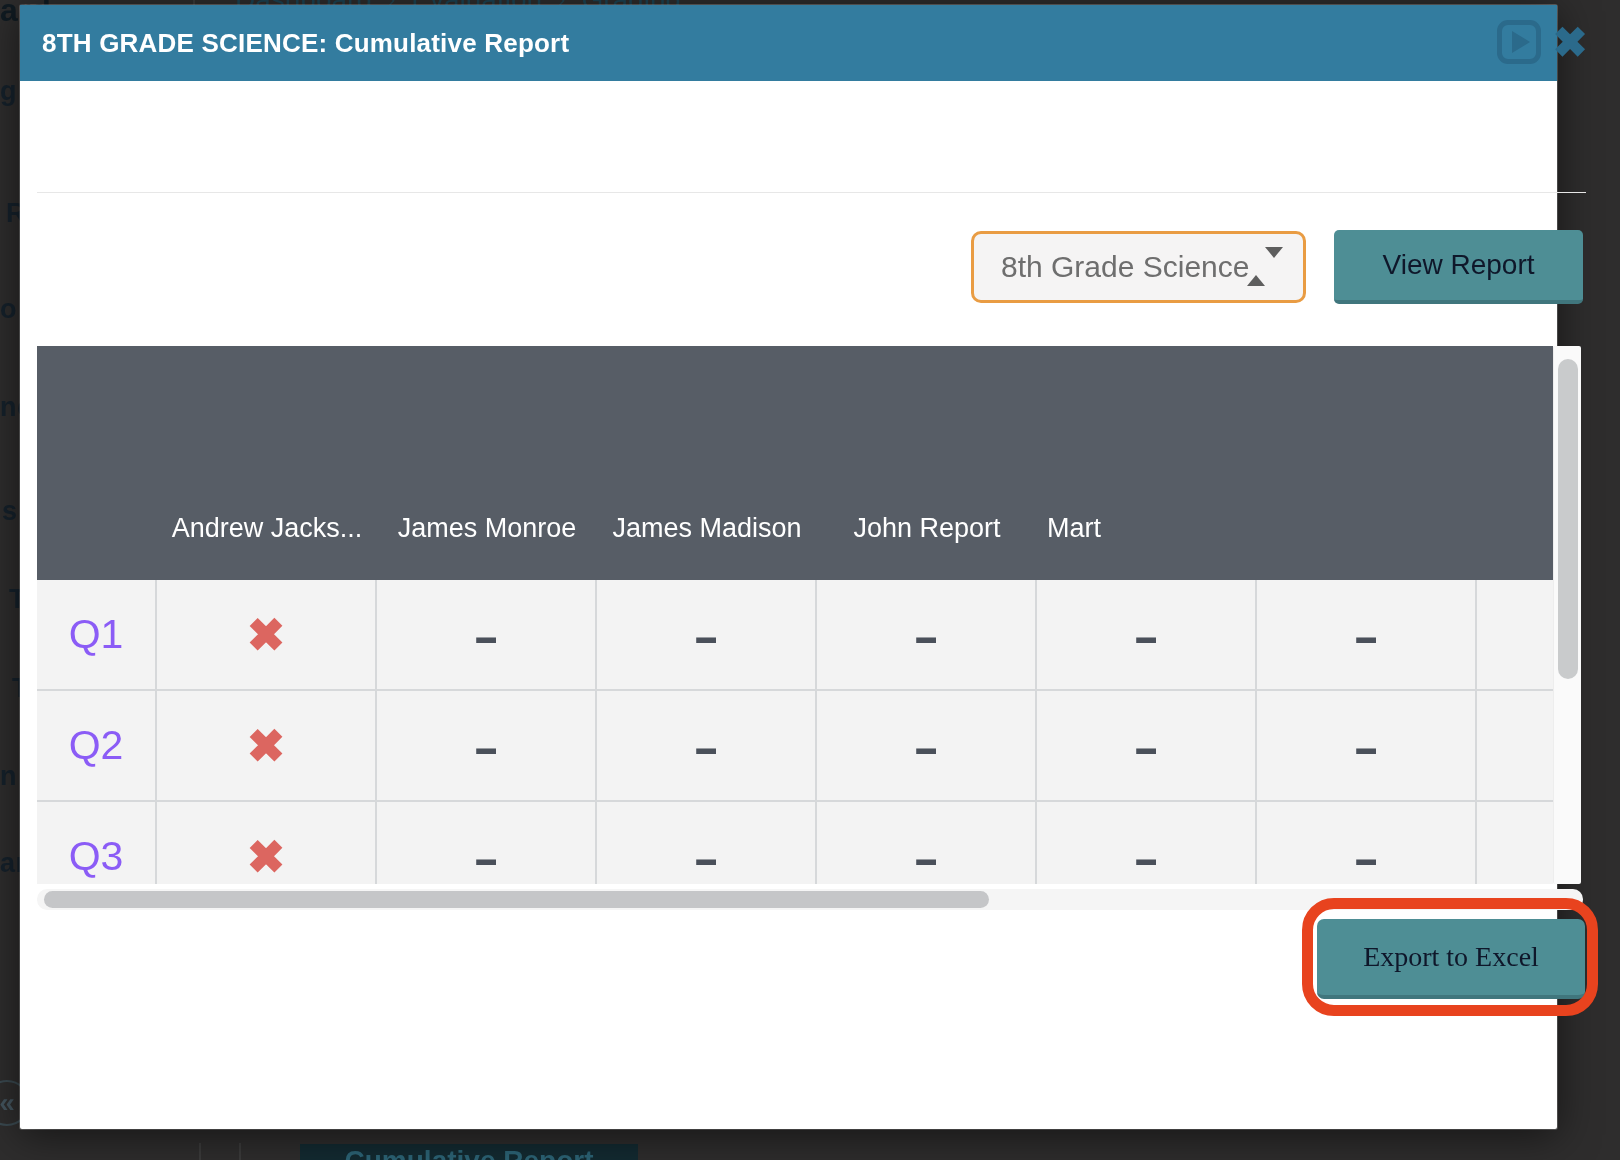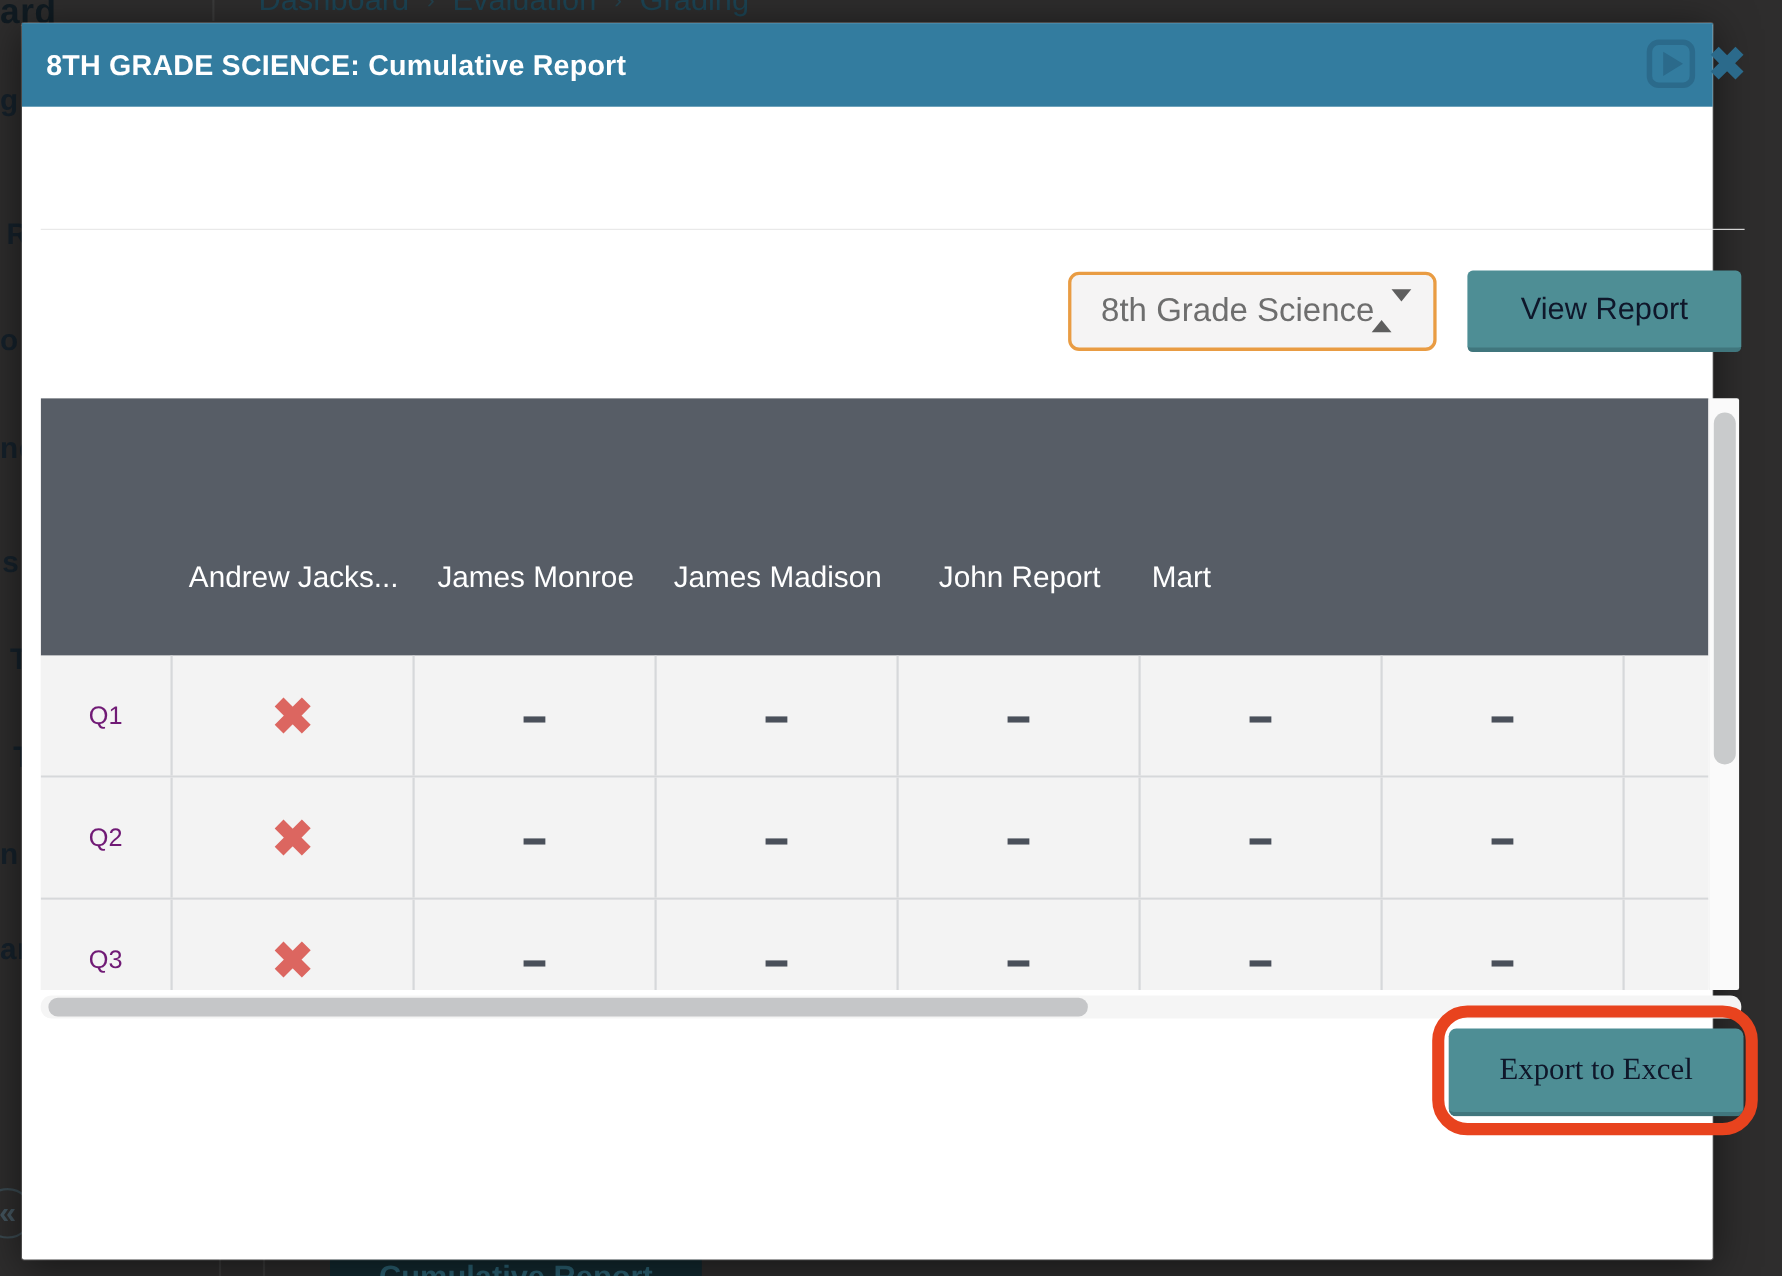--- a/index.html
+++ b/index.html
@@ -33,21 +33,21 @@
     color:#44555F; font-size:28px; font-weight:700;
   }
   .bottom-tab {
     position:absolute; left:300px; top:1144px; width:338px; height:16px;
     background:#132A31; overflow:hidden; text-align:center;
   }
   .bottom-tab span { font-size:28px; line-height:34px; color:#2C6375; font-weight:600; }
 
   
   .modal {
-    position:absolute; left:20px; top:21px; width:1537px; height:1124px;
+    position:absolute; left:20px; top:5px; width:1537px; height:1124px;
     background:#ffffff; border-radius:2px;
     box-shadow:0 6px 40px rgba(0,0,0,.55), 0 0 0 1px rgba(255,255,255,.25);
   }
   .modal-header {
     position:absolute; left:0; top:0; right:0; height:76px;
     background:#337C9F; display:flex; align-items:center;
   }
   .modal-title {
     color:#fff; font-size:26px; font-weight:700; padding-left:22px; letter-spacing:.2px;
   }
@@ -99,35 +99,35 @@
   
   .table-wrap {
     position:absolute; left:17px; top:341px; width:1516px; height:538px;
     overflow:hidden; background:#f3f3f3;
   }
   .grid-header {
     height:234px; background:#575D66; display:flex; align-items:flex-end; width:1700px;
   }
   .gh-cell {
     width:220px; flex:0 0 220px; text-align:center; color:#fff;
-    font-size:27px; padding-bottom:55px; white-space:nowrap; overflow:visible;
+    font-size:27px; padding-bottom:36px; white-space:nowrap; overflow:visible;
   }
   .gh-spacer { width:120px; flex:0 0 120px; }
   .gh-cell.last { text-align:left; padding-left:10px; }
   .grid-row {
     height:111px; display:flex; width:1700px; background:#f3f3f3;
     border-bottom:2px solid #D6D8DA;
   }
   .cell {
     width:220px; flex:0 0 220px; display:flex; align-items:center; justify-content:center;
     border-right:2px solid #D6D8DA;
   }
   .cell.label-cell { width:120px; flex:0 0 120px; }
   .cell.empty { border-right:none; }
-  .q-label { color:#701a75; font-size:23px; cursor:pointer; }
+  .q-label { color:#8b5cf6; font-size:41px; cursor:pointer; }
   .mark-x   { color:#DC6660; font-size:46px; font-weight:700; line-height:1; }
   .mark-dash{ color:#4A505A; font-size:40px; font-weight:700; line-height:1; transform:scaleY(1.4); }
 
   .vscroll {
     position:absolute; left:1533px; top:341px; width:28px; height:538px;
     background:#FAFAFA; border-left:1px solid #EDEDED; border-radius:2px;
   }
   .vscroll .thumb {
     position:absolute; left:4px; top:13px; width:20px; height:320px;
     background:#C9CBCC; border-radius:10px;

